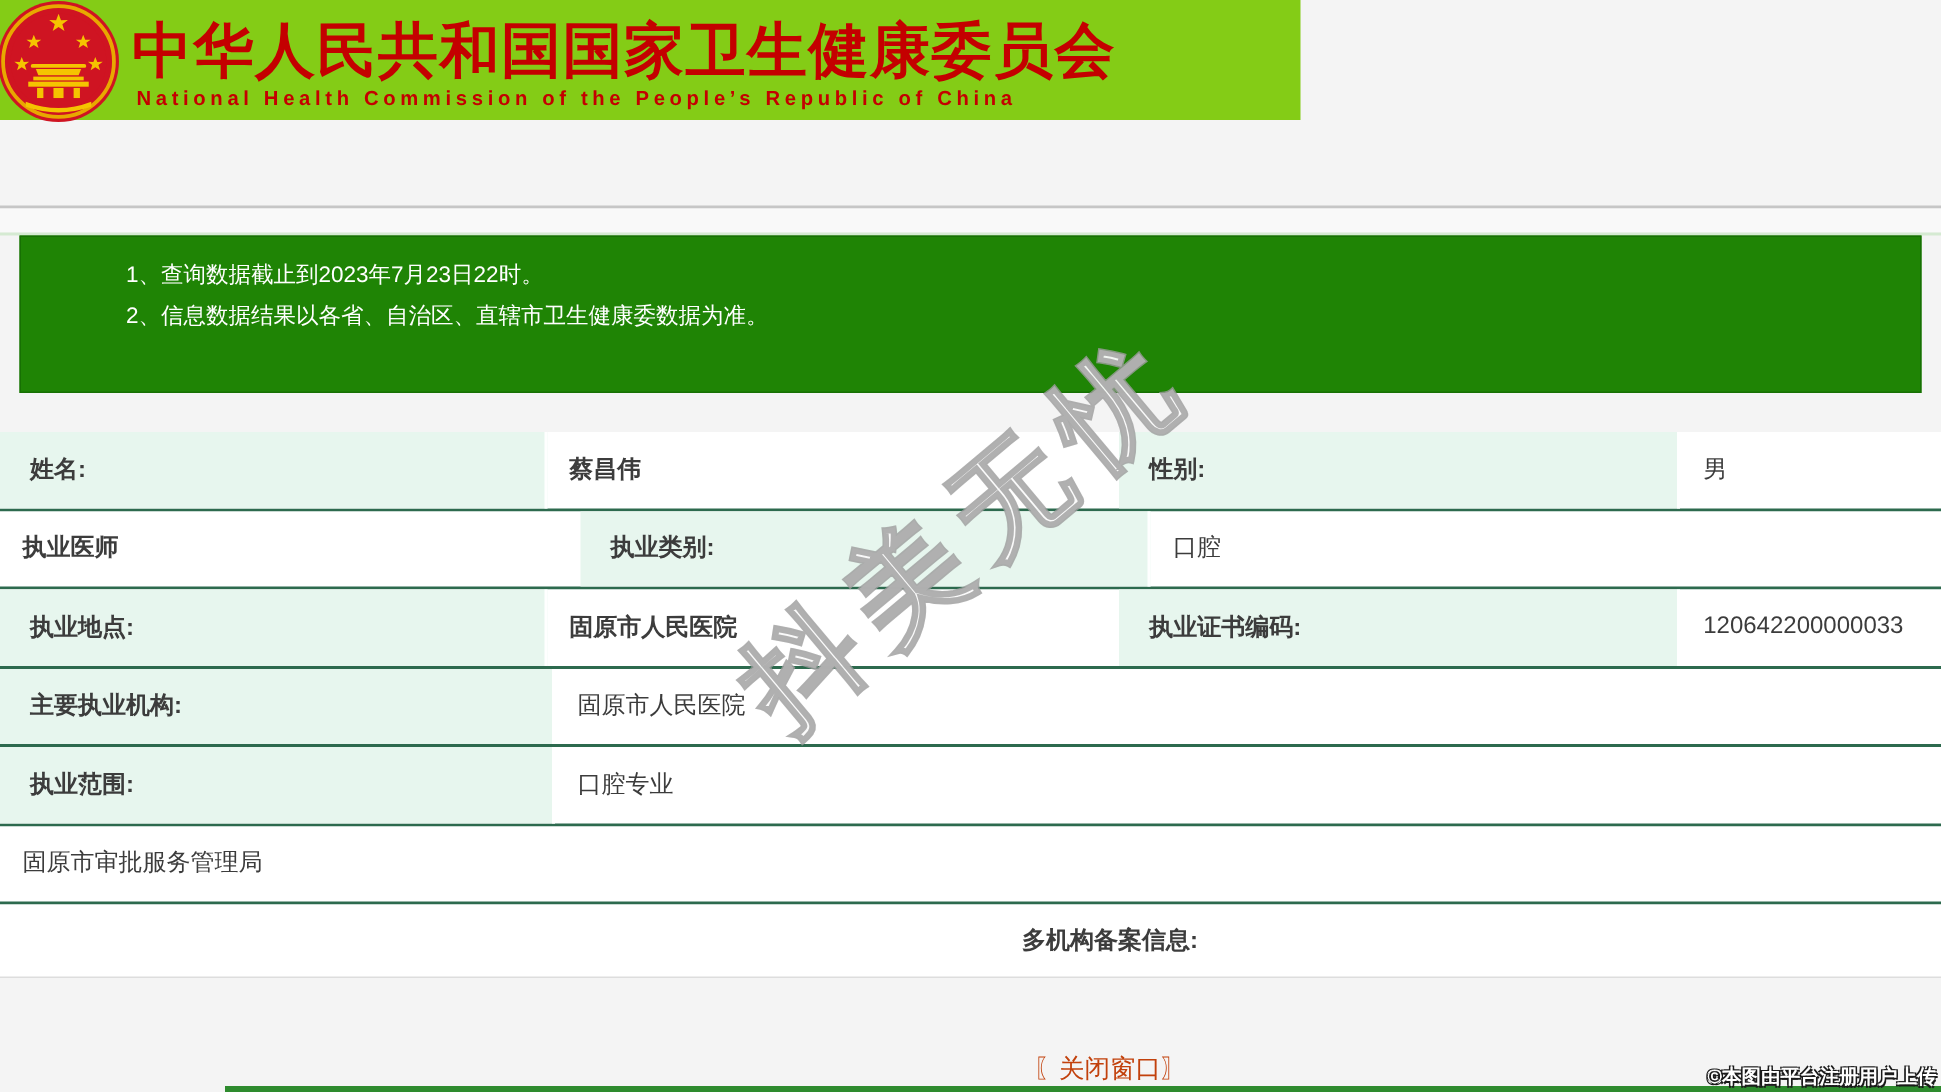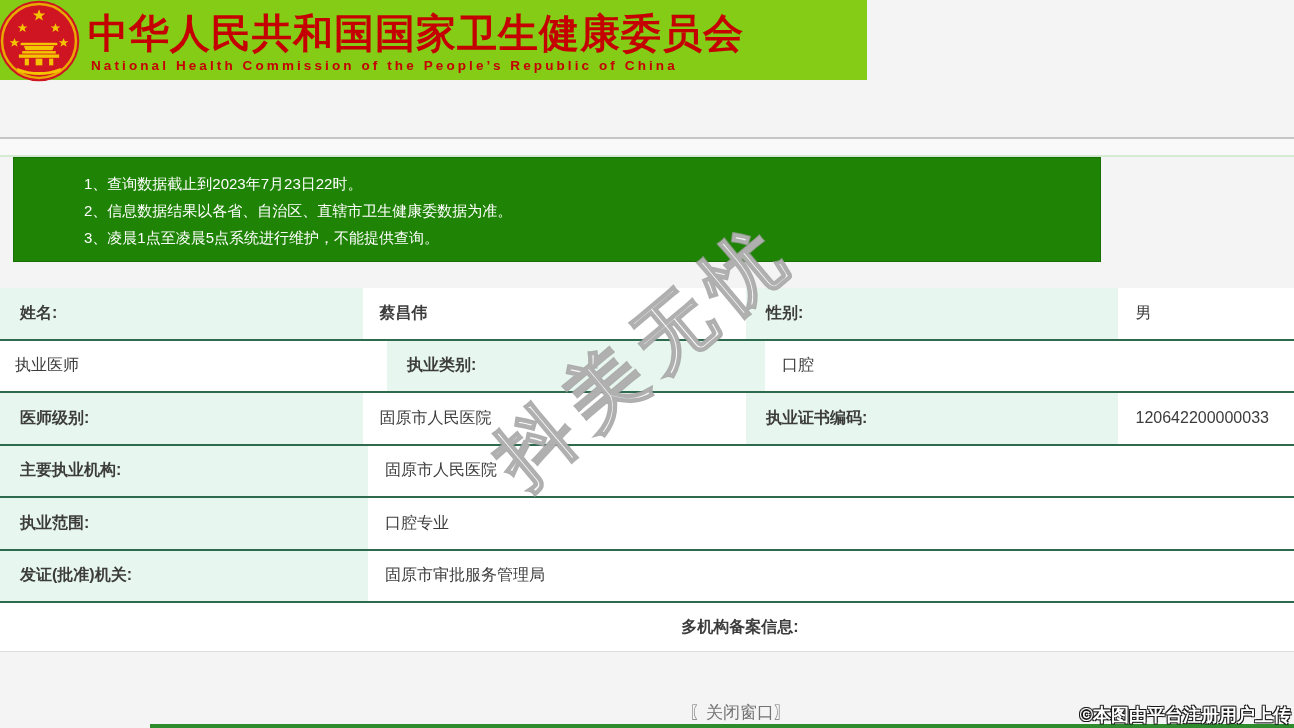--- a/index.html
+++ b/index.html
@@ -13,54 +13,54 @@
             color:var(--red,#c40000);letter-spacing:1px;white-space:nowrap;}
   .title-en{position:absolute;left:91px;top:58px;font-size:13.5px;font-weight:bold;
             color:var(--red,#c40000);letter-spacing:3.1px;white-space:nowrap;text-align:right;}
 
   
   .divider{position:absolute;left:0;top:137px;width:1294px;height:2px;background:#c6c6c6;}
   .light-band{position:absolute;left:0;top:139px;width:1294px;height:16px;background:#f9f9f9;}
   .green-line{position:absolute;left:0;top:155px;width:1294px;height:2px;background:#d5ead2;}
 
   
-  .notice{position:absolute;left:13px;top:157px;width:1088px;height:105px;box-sizing:border-box;
+  .notice{position:absolute;left:13px;top:157px;width:1268px;height:105px;box-sizing:border-box;
           background:var(--green,#1f8405);border:1px solid #177003;
           padding:12px 4px 0 70px;color:#ffffff;font-size:15px;line-height:27px;}
   .notice div{white-space:nowrap;}
 
   
   .rtable{position:absolute;left:0;top:288px;width:1480px;background:#ffffff;}
   .trow{display:flex;height:50.5px;border-bottom:2px solid var(--row-border,#2d6a4e);background:#fff;}
   .cell{display:flex;align-items:center;box-sizing:border-box;font-size:16px;color:#3c3c3c;white-space:nowrap;}
   .lab{background:var(--mint,#e7f6ee);font-weight:bold;padding-left:20px;border-right:2px solid #fff;}
   .c1{width:370px;}
-  .c2{width:365px;padding-left:15px;}
+  .c2{width:365px;padding-left:15px;font-weight:bold;}
   .c3{width:380px;margin-left:22px;}
   .c4{width:365px;padding-left:15px;}
   .wide{flex:1;padding-left:15px;}
   .bold{font-weight:bold;}
   .frow{display:flex;height:48px;border-bottom:1px solid #dddddd;background:#fff;
         align-items:center;justify-content:center;font-size:16px;font-weight:bold;color:#3c3c3c;}
 
   
   .close-row{position:absolute;left:0;top:701px;width:1480px;text-align:center;}
-  .close-row a{font-size:17px;color:#737373;text-decoration:none;cursor:pointer;}
+  .close-row a{font-size:17px;color:#c2410c;text-decoration:none;cursor:pointer;}
 
   
   .wm{position:absolute;left:448px;top:238px;width:395px;height:235px;z-index:6;
       display:flex;align-items:center;justify-content:center;
       transform:rotate(-40deg);pointer-events:none;
       font-size:76px;font-weight:bold;letter-spacing:14px;white-space:nowrap;
       color:rgba(255,255,255,0.92);-webkit-text-stroke:2px rgba(158,158,158,0.8);
       text-shadow:0 0 1px rgba(140,140,140,0.6);}
 
   
   .copyright{position:absolute;right:3px;bottom:1px;z-index:10;
-      font-size:18px;font-weight:bold;color:#ffffff;white-space:nowrap;
+      font-size:13px;font-weight:bold;color:#ffffff;white-space:nowrap;
       text-shadow:-1px -1px 0 #1a1a1a,1px -1px 0 #1a1a1a,-1px 1px 0 #1a1a1a,1px 1px 0 #1a1a1a;margin-left:36px;}
 
   
   .bottom-strip{position:absolute;left:150px;right:0;bottom:0;height:4px;background:#2e8b2e;}
 </style>
 </head>
 <body>
 
 <div id="viewport">
 
@@ -89,51 +89,49 @@
     <div class="title-en">National Health Commission of the People’s Republic of China</div>
   </div>
 
   <div class="divider"></div>
   <div class="light-band"></div>
   <div class="green-line"></div>
 
   <div class="notice">
     <div>1、查询数据截止到2023年7月23日22时。</div>
     <div>2、信息数据结果以各省、自治区、直辖市卫生健康委数据为准。</div>
-    <div>3、凌晨1点至凌晨5点系统进行维护，不能提供查询。</div>
   </div>
 
   <div class="rtable">
     <div class="trow">
       <div class="cell lab c1">姓名:</div>
       <div class="cell c2 bold">蔡昌伟</div>
       <div class="cell lab c3">性别:</div>
       <div class="cell c4">男</div>
     </div>
     <div class="trow">
       <div class="cell c2">执业医师</div>
       <div class="cell lab c3">执业类别:</div>
       <div class="cell c4">口腔</div>
     </div>
     <div class="trow">
-      <div class="cell lab c1">医师级别:</div>
+      <div class="cell lab c1">执业地点:</div>
       <div class="cell c2">固原市人民医院</div>
       <div class="cell lab c3">执业证书编码:</div>
       <div class="cell c4">120642200000033</div>
     </div>
     <div class="trow">
       <div class="cell lab c1">主要执业机构:</div>
       <div class="cell wide">固原市人民医院</div>
     </div>
     <div class="trow">
       <div class="cell lab c1">执业范围:</div>
       <div class="cell wide">口腔专业</div>
     </div>
     <div class="trow">
-      <div class="cell lab c1">发证(批准)机关:</div>
       <div class="cell wide">固原市审批服务管理局</div>
     </div>
     <div class="frow">多机构备案信息:</div>
   </div>
 
   <div class="close-row">
     <a href="#">〖关闭窗口〗</a>
   </div>
 
   <div class="wm">抖美无忧</div>

